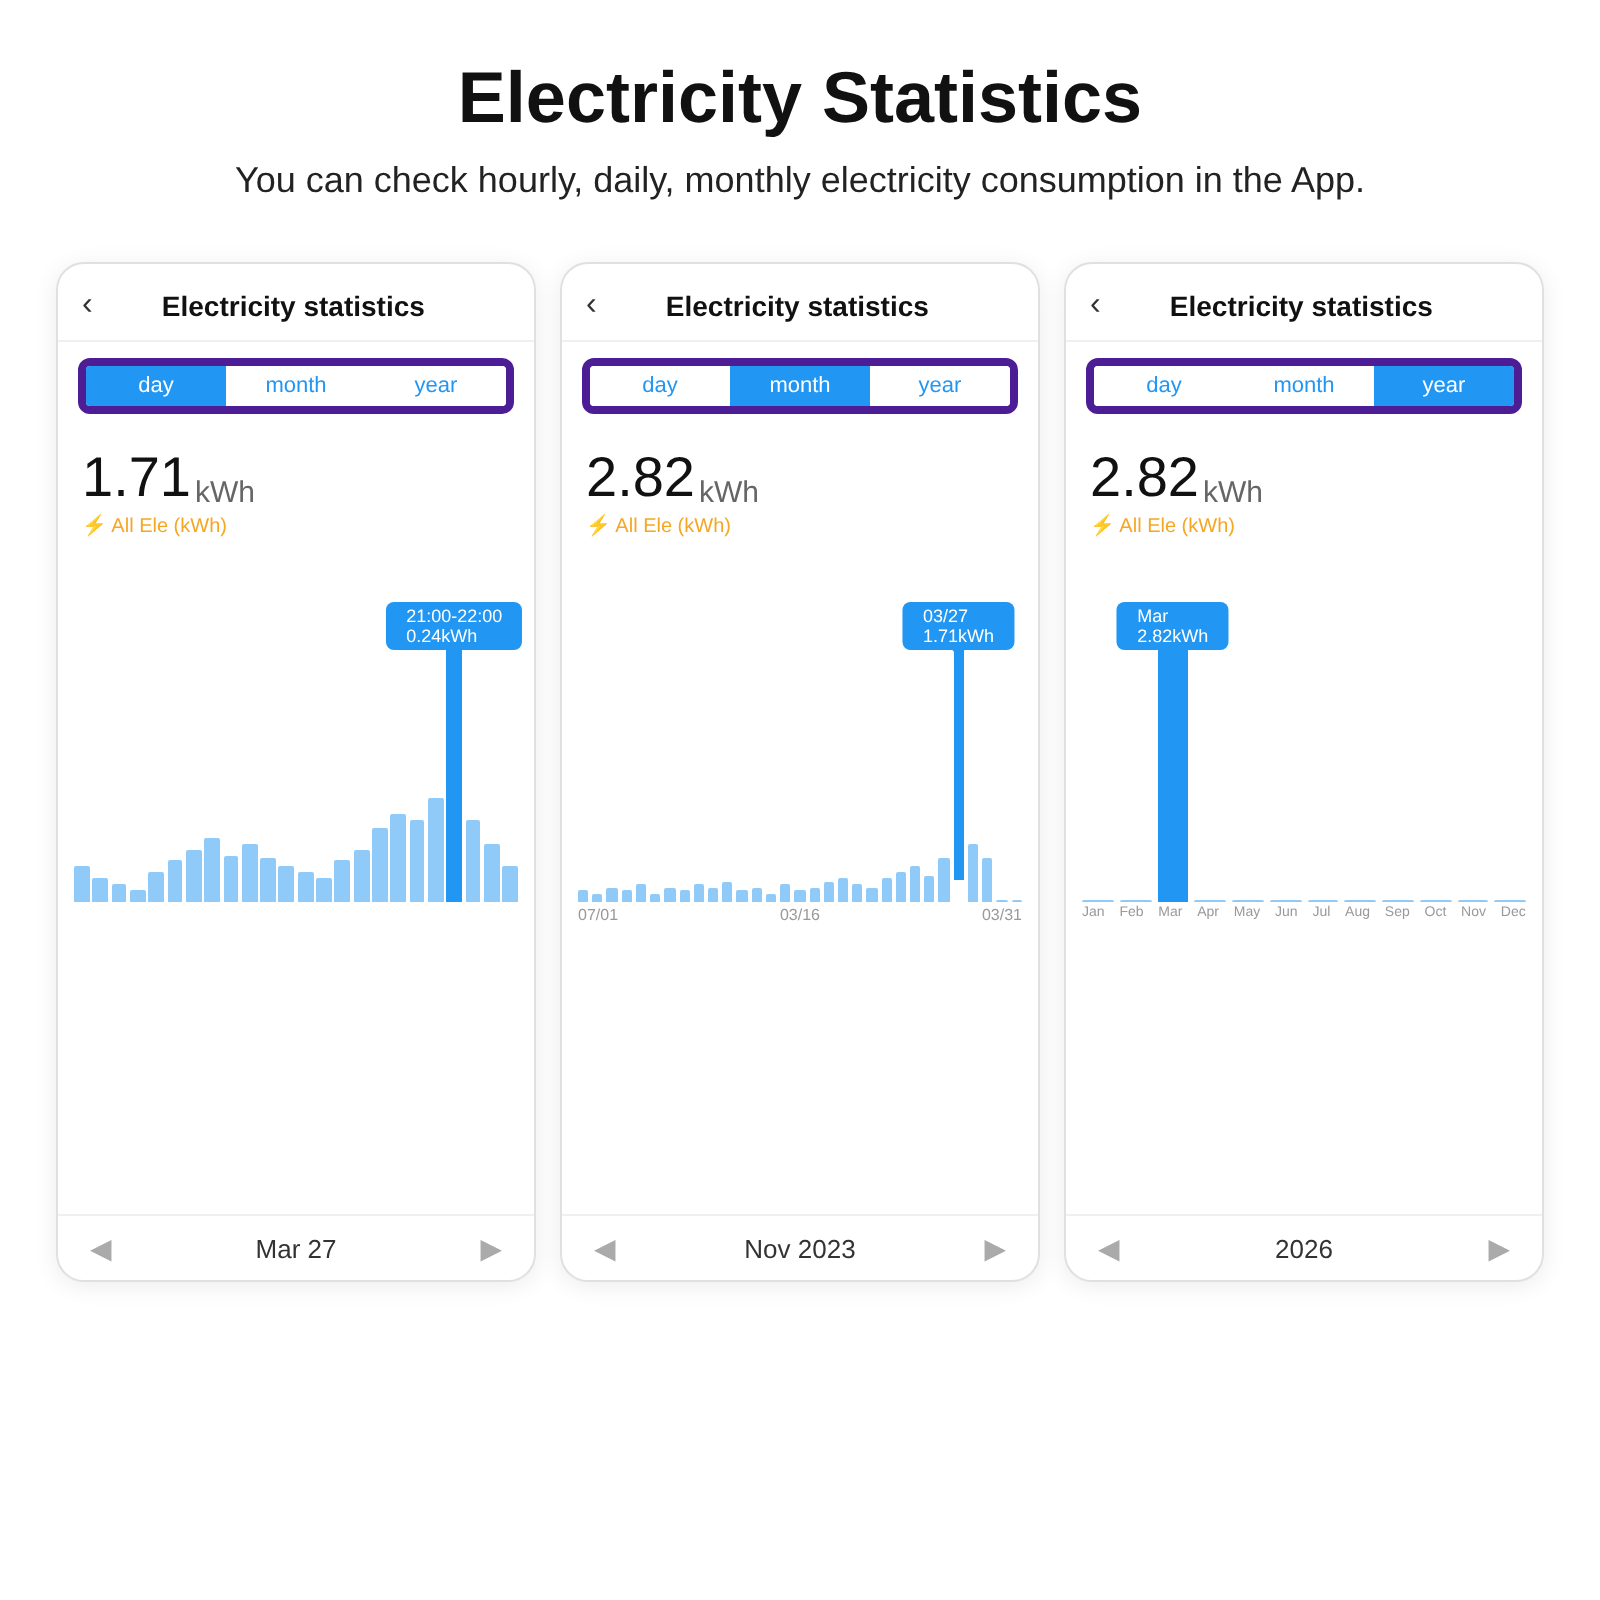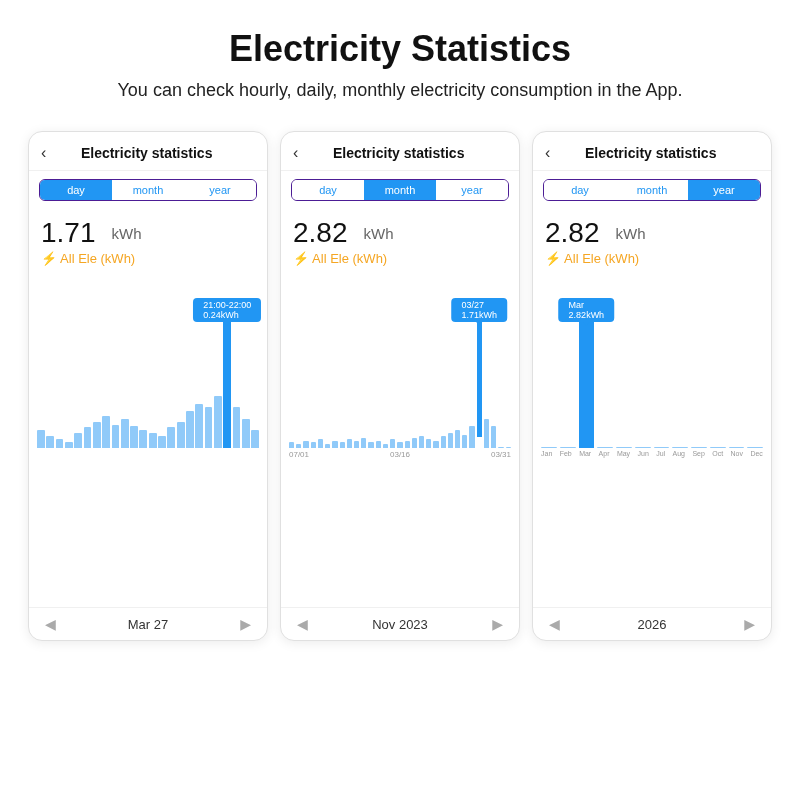--- a/index.html
+++ b/index.html
@@ -60,54 +60,54 @@
       color: #111;
       flex: 1;
       text-align: center;
       margin-right: 16px;
     }
     .tab-bar {
       display: flex;
       margin: 8px 10px;
       border-radius: 6px;
       overflow: hidden;
-      border: 1px solid #4c1d95;
+      border: 4px solid #4c1d95;
     }
     .tab {
       flex: 1;
       text-align: center;
       padding: 4px 0;
       font-size: 11px;
       color: #2196F3;
       background: #fff;
       cursor: pointer;
     }
     .tab.active {
       background: #2196F3;
       color: #fff;
     }
     .kwh-section {
       padding: 8px 12px 2px;
     }
     .kwh-value {
       display: flex;
-      align-items: center;
-      gap: 16px;
+      align-items: flex-end;
+      gap: 2px;
     }
     .kwh-number {
       font-size: 28px;
       font-weight: 300;
       color: #111;
     }
     .kwh-unit {
       font-size: 15px;
       color: #666;
     }
     .kwh-label {
-      font-size: 13px;
+      font-size: 10px;
       color: #f5a623;
       margin-top: 2px;
     }
     .chart-area {
       flex: 1;
       position: relative;
       padding: 0 8px 4px;
       display: flex;
       flex-direction: column;
     }

